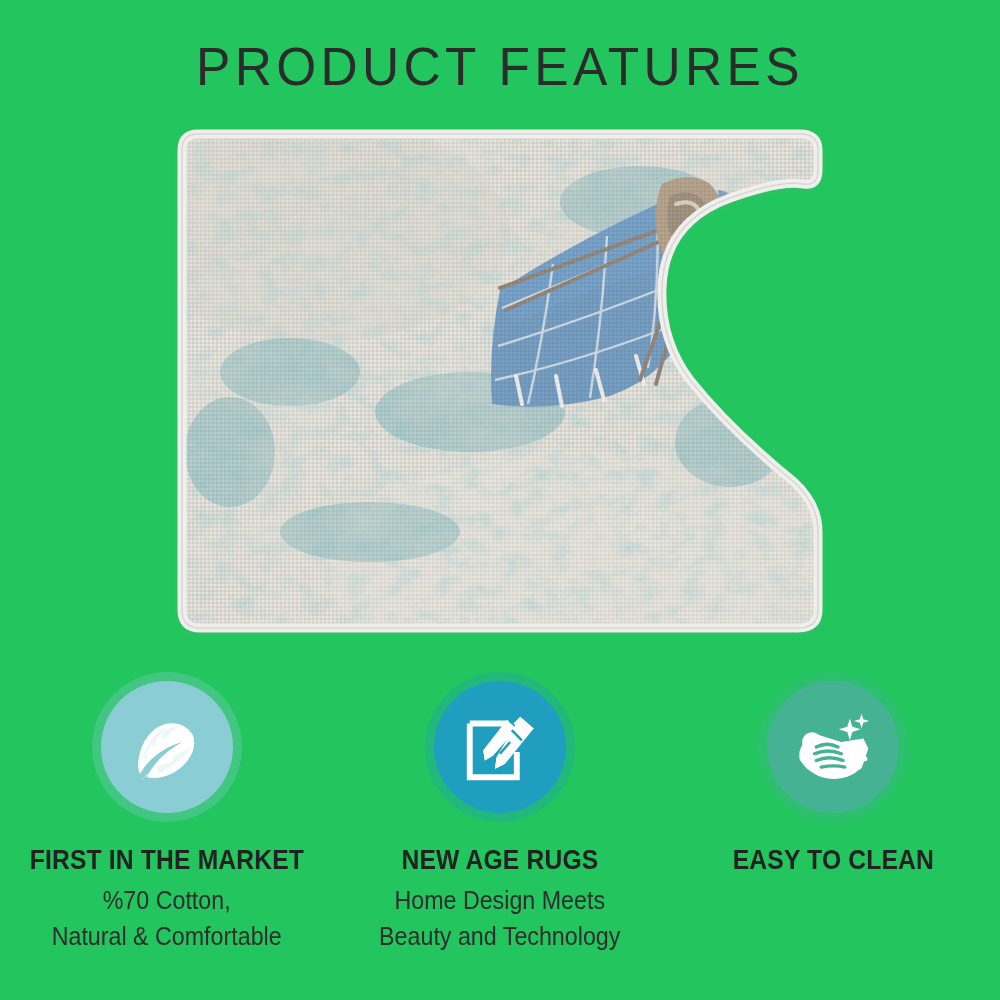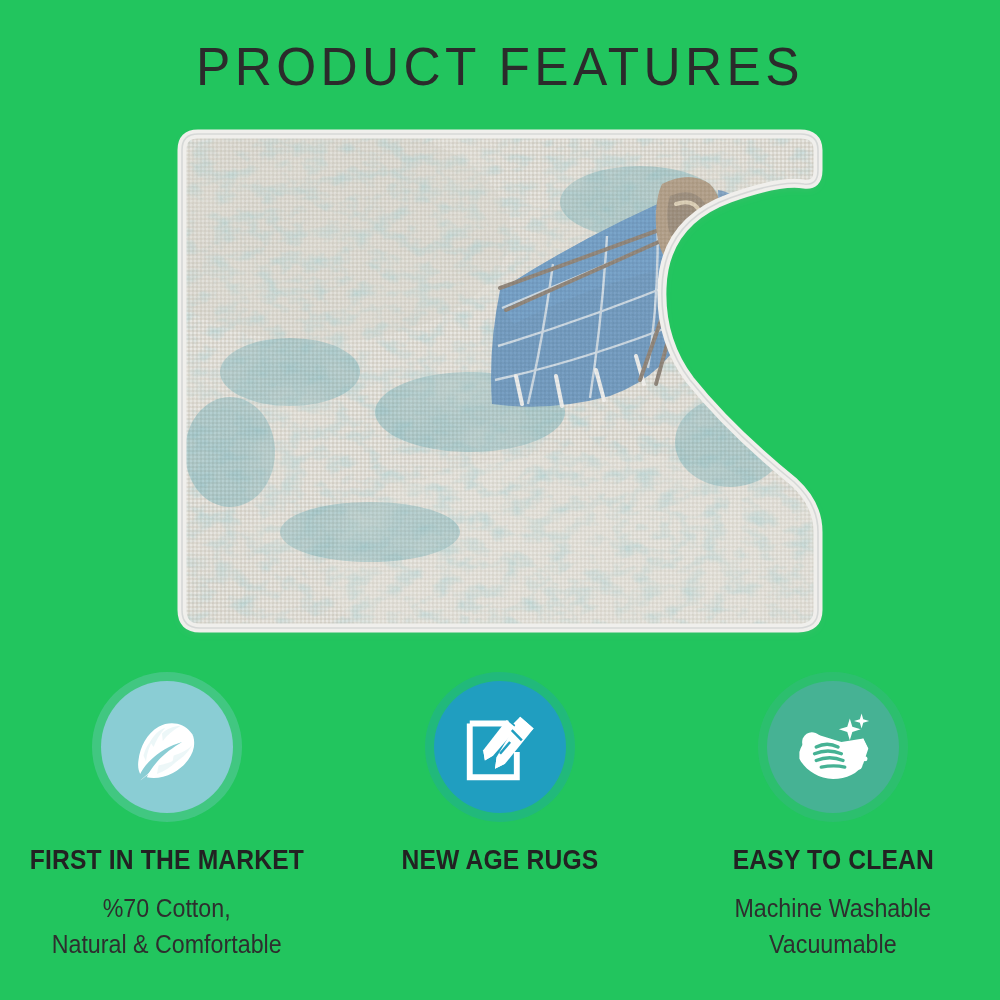--- a/index.html
+++ b/index.html
@@ -94,21 +94,21 @@
     font-family: "Liberation Sans", sans-serif;
     font-size: 28px;
     font-weight: 600;
     letter-spacing: 0.2px;
     color: #222222;
     text-align: center;
     white-space: nowrap;
     transform: scaleX(0.88);
   }
   .feature-lines {
-    margin-top: 15px;
+    margin-top: 7px;
     text-align: center;
   }
   .feature-line {
     font-family: "Liberation Sans", sans-serif;
     font-size: 25px;
     font-weight: 300;
     line-height: 1.42;
     color: #2e2e2e;
     white-space: nowrap;
     transform: scaleX(0.93);
@@ -312,20 +312,24 @@
             <path d="M58 18 L70 28 L42 60 L32 66 L30 54 Z"></path>
             <path d="M30 54 L32 66 L42 60 Z"></path>
           </g>
           <g stroke="#209ec0" stroke-width="3" fill="none">
             <path d="M50 58 L62 44"></path>
             <path d="M64 30 L76 42"></path>
           </g>
         </svg>
       </div>
       <div class="feature-heading">NEW AGE RUGS</div>
+      <div class="feature-lines">
+        <div class="feature-line">Home Design Meets</div>
+        <div class="feature-line">Beauty and Technology</div>
+      </div>
     </div>
 
     <div class="feature">
       <div class="icon-badge">
         <span class="halo" style="background:#46b294"></span>
         <span class="disc" style="background:#46b294"></span>
         <svg class="glyph" viewBox="0 0 100 100">
           <g fill="#ffffff">
 
             <path d="M10 56 C14 42 24 34 34 36 L60 44 L86 40 L92 52 L86 70
@@ -342,20 +346,16 @@
 
           <g fill="none" stroke="#46b294" stroke-width="4" stroke-linecap="round">
             <path d="M30 50 C38 46 48 46 56 50"></path>
             <path d="M28 58 C38 54 50 54 60 58"></path>
             <path d="M30 66 C40 62 52 62 62 66"></path>
             <path d="M36 74 C46 72 56 72 64 74"></path>
           </g>
         </svg>
       </div>
       <div class="feature-heading">EASY TO CLEAN</div>
-      <div class="feature-lines">
-        <div class="feature-line">Machine Washable</div>
-        <div class="feature-line">Vacuumable</div>
-      </div>
     </div>
 
   </div>
 </div>
 
 </body></html>

